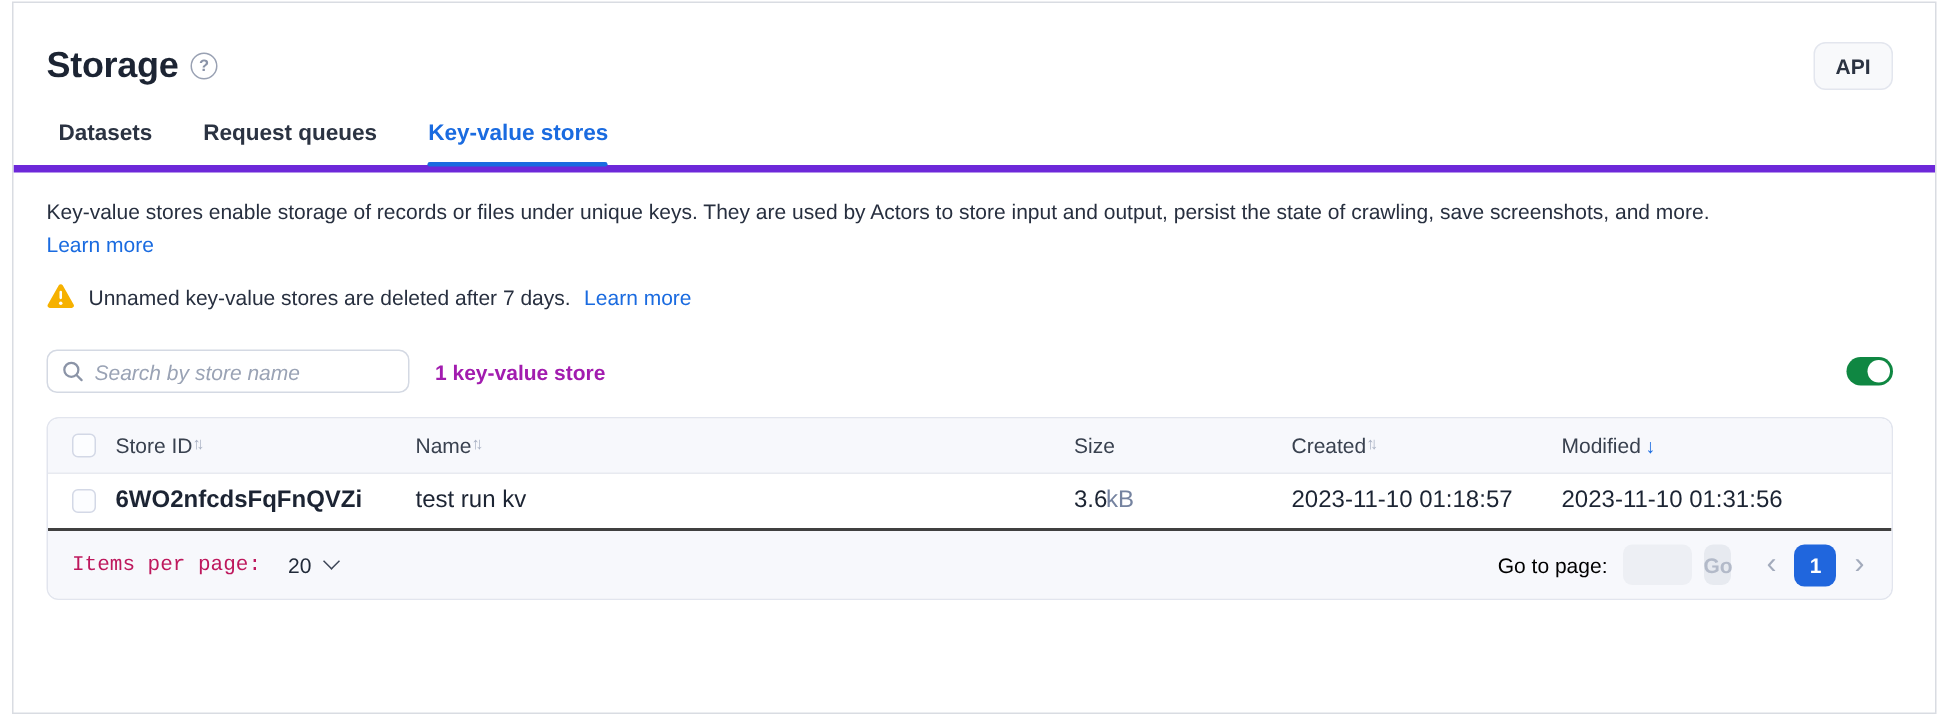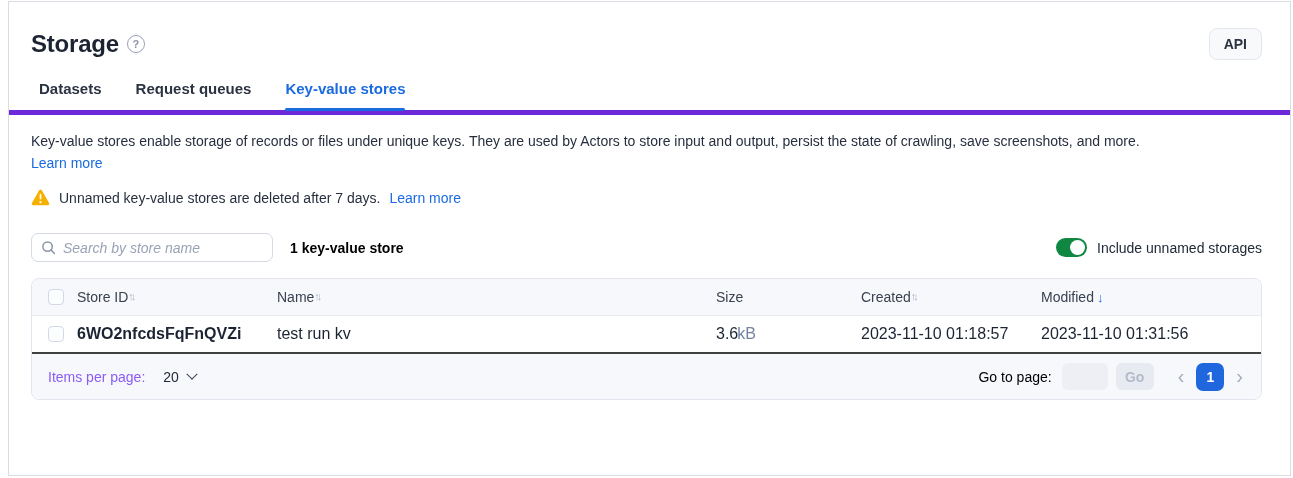--- a/index.html
+++ b/index.html
@@ -45,47 +45,47 @@
   .search-box {
     display:flex; align-items:center; width:242px; height:29px;
     border:1px solid #d4d9e3; border-radius:7px; background:#fff; padding:0 9px; gap:7px;
   }
   .search-box svg { flex:0 0 auto; }
   .search-input {
     border:none; outline:none; width:100%; font-size:14px; font-style:italic; color:#3a4354;
     background:transparent; font-family:"Liberation Sans", sans-serif;
   }
   .search-input::placeholder { color:#9aa3b5; font-style:italic; }
-  .count { margin-left:17px; font-size:14px; font-weight:700; color:#000000; }
+  .count { margin-left:17px; font-size:14px; font-weight:700; color:#a21caf; }
   .spacer { flex:1; }
   .toggle { width:31px; height:19px; border-radius:10px; background:#0f8742; position:relative; cursor:pointer; flex:0 0 auto; }
   .toggle .knob { position:absolute; right:2px; top:2px; width:15px; height:15px; border-radius:50%; background:#ffffff; }
   .toggle-label { margin-left:10px; font-size:14px; color:#212a39; }
 
   
   .table-card { margin-top:16px; border:1px solid #e2e5ee; border-radius:8px; overflow:hidden; background:#fff; }
   .grid-row { display:grid; grid-template-columns:45px 200px 1fr 145px 180px 220px; align-items:center; }
   .thead { background:#f7f8fc; height:37px; border-bottom:1px solid #e8eaf0; font-size:14px; color:#39414f; }
   .trow { background:#ffffff; height:38px; border-bottom:2px solid #404040; font-size:16px; color:#1c2433; }
   .cell { display:flex; align-items:center; gap:0; }
   .cell.cb { padding-left:16px; }
   .checkbox { width:16px; height:16px; border:1px solid #d3d8e6; border-radius:4px; background:#fcfdff; cursor:pointer; }
   .sort-pair { display:inline-flex; color:#a9b1c3; font-size:11px; letter-spacing:-3px; padding-right:3px; transform:translateY(-1px); }
   .sort-active { color:#1a6be0; font-size:13px; font-weight:700; margin-left:3px; }
   .store-id { font-weight:700; }
   .size-unit { color:#7583a0; }
 
   
   .tfoot { background:#f7f8fc; height:45px; display:flex; align-items:center; padding:0 16px; font-size:14px; }
-  .ipp-label { color:#8b5cf6; }
+  .ipp-label { color:#be185d;font-family:Liberation Mono, monospace; }
   .ipp-select { display:flex; align-items:center; gap:9px; margin-left:18px; cursor:pointer; color:#212a39; }
   .chev-down { width:8px; height:8px; border-right:1.7px solid #3c4556; border-bottom:1.7px solid #3c4556; transform:rotate(45deg) translate(-2px,-2px); }
   .goto-label { margin-left:auto; color:#000000; }
   .goto-input { width:46px; height:27px; margin-left:10px; background:#edeff4; border:none; border-radius:6px; outline:none; }
-  .go-btn { width:38px; height:27px; margin-left:8px; background:#e7eaf0; color:#b3bac9; border:none; border-radius:6px; font-size:14px; font-weight:600; cursor:default; font-family:"Liberation Sans", sans-serif; }
+  .go-btn { width:18px; height:27px; margin-left:8px; background:#e7eaf0; color:#b3bac9; border:none; border-radius:6px; font-size:14px; font-weight:600; cursor:default; font-family:"Liberation Sans", sans-serif; }
   .pager { display:flex; align-items:center; gap:10px; margin-left:22px; }
   .chev { font-size:20px; color:#a3abbc; cursor:pointer; line-height:1; padding:0 2px; transform:translateY(-1px); }
   .page-btn { width:28px; height:28px; background:#2066dd; color:#ffffff; border:none; border-radius:7px; font-size:14px; font-weight:600; cursor:pointer; font-family:"Liberation Sans", sans-serif; }
 </style>
 </head>
 <body>
 
 <div class="panel">
   <div class="content">
 
@@ -124,21 +124,20 @@
           <circle cx="7" cy="7" r="5" fill="none" stroke="#8b94a7" stroke-width="1.6"></circle>
           <line x1="10.8" y1="10.8" x2="14.3" y2="14.3" stroke="#8b94a7" stroke-width="1.6" stroke-linecap="round"></line>
         </svg>
         <input class="search-input" type="text" placeholder="Search by store name" style="">
       </div>
       <div class="count">1 key-value store</div>
       <div class="spacer"></div>
       <div class="toggle">
         <div class="knob"></div>
       </div>
-      <span class="toggle-label">Include unnamed storages</span>
     </div>
 
     <div class="table-card">
 
       <div class="grid-row thead">
         <div class="cell cb">
           <span class="checkbox"></span>
         </div>
         <div class="cell">
           <span>Store ID</span>

